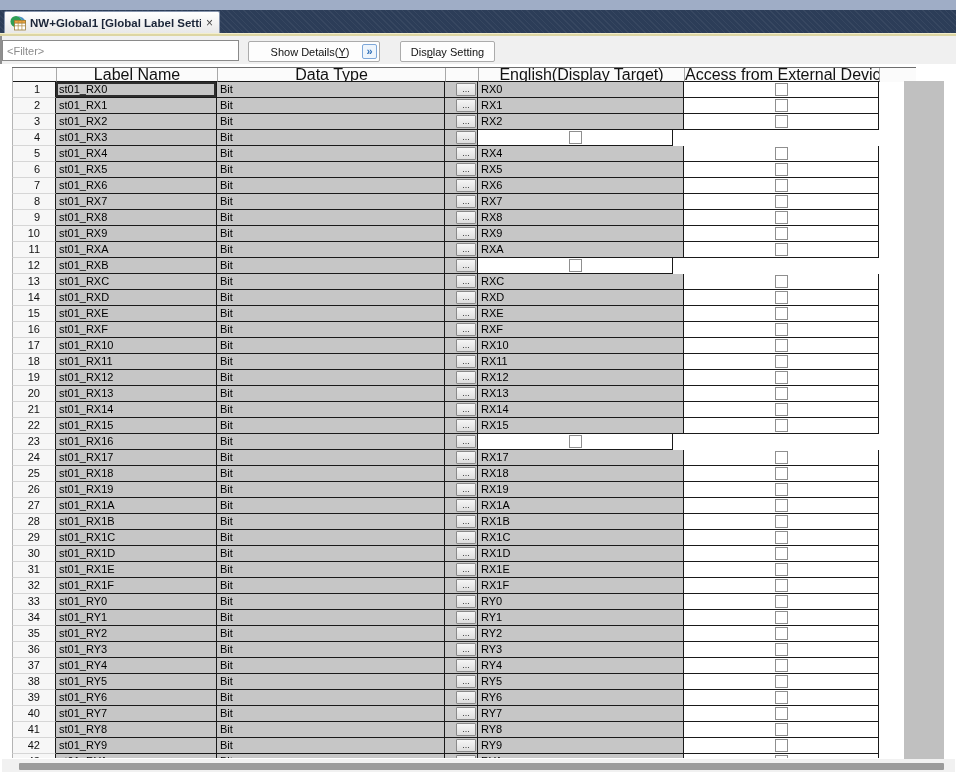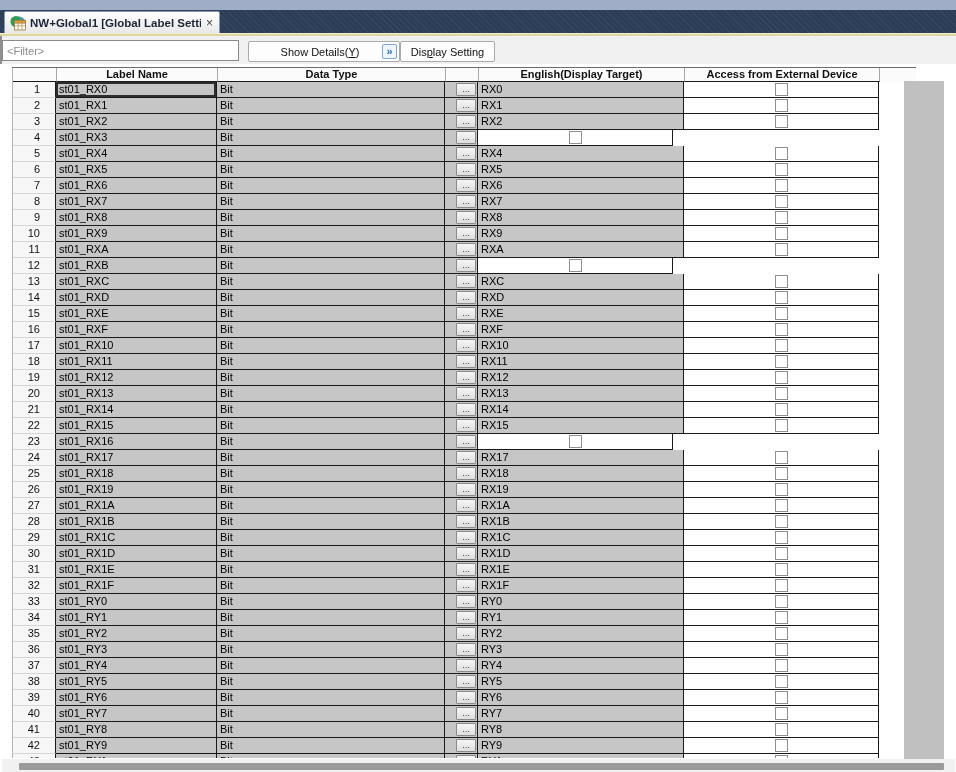--- a/index.html
+++ b/index.html
@@ -39,37 +39,37 @@
     font-size:11px; color:#222; padding:0 4px; outline:none;
   }
   .filter::placeholder { color:#8c8c8c; opacity:1; }
   .btn {
     position:absolute; top:5px; height:21px; background:#fdfdfd;
     border:1px solid #ababab; border-radius:2px;
     font-family:"Liberation Sans",sans-serif; font-size:11px; color:#111;
     display:flex; align-items:center; justify-content:center;
   }
   .btn u { text-decoration:underline; text-underline-offset:1px; }
-  .show-details { left:248px; width:152px; padding-right:20px;padding-left:12px; }
+  .show-details { left:248px; width:132px; padding-right:20px;padding-left:12px; }
   .chev {
     position:absolute; right:2px; top:2px; width:15px; height:15px;
     border:1px solid #7da7d9; border-radius:2px; background:#eef5fc;
     color:#2f6fb8; font-size:11px; font-weight:bold; line-height:13px; text-align:center;
   }
   .display-setting { left:400px; width:95px; }
   .check { left:536px; width:48px; color:#a3a3a3; border-color:#c9c9c9; background:#fbfbfb;margin-top:47px; }
   .left-edge { position:absolute; left:0; top:36px; width:2px; height:736px; background:#8f8f8f; }
   
   .editor { position:absolute; left:0; top:64px; width:956px; height:708px; background:#ffffff; }
   .grid { position:absolute; left:12px; top:3px; width:904px; border-top:1px solid #6e6e6e; }
   .ghead { display:flex; height:14px; background:#fbfbfb; border-left:1px solid #b4b4b4; }
   .hc {
-    font-size:11px; line-height:13px; color:#111; text-align:center;
+    font-size:16px; line-height:13px; color:#111; text-align:center;
     border-right:1px solid #a8a8a8; border-bottom:1px solid #1a1a1a;
-    overflow:hidden; white-space:nowrap;font-weight:bold;
+    overflow:hidden; white-space:nowrap;
   }
   .gbody { height:676px; overflow:hidden; }
   .grow { display:flex; height:16px; }
   .cell {
     font-size:11px; line-height:15px; color:#000; overflow:hidden; white-space:nowrap;
     border-right:1px solid #1a1a1a; border-bottom:1px solid #1a1a1a;
     background:#c6c6c6; padding-left:3px;
   }
   .c-num   { width:44px;  }
   .c-label { width:161px; }

